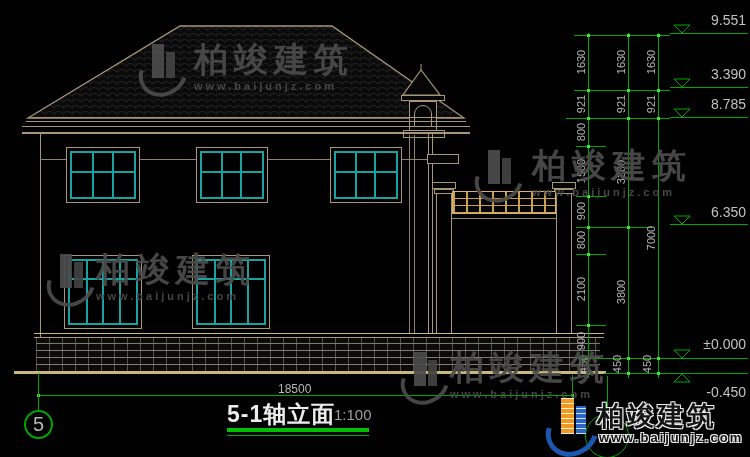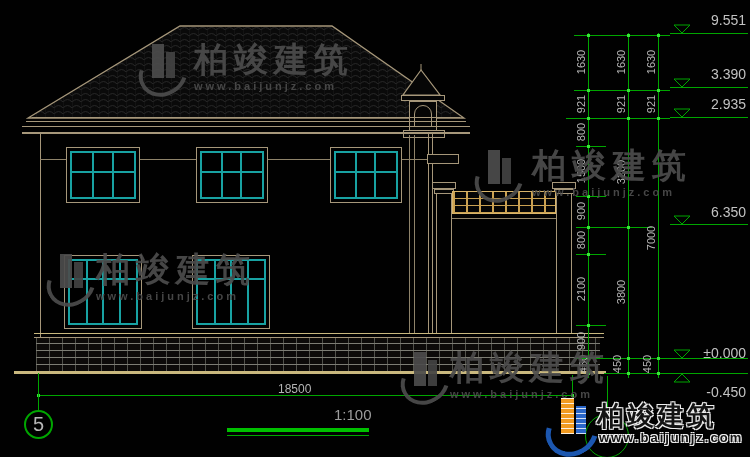--- a/index.html
+++ b/index.html
@@ -203,47 +203,48 @@
   <div class="elev" style="left:684px;top:12px;">9.551</div>
   <div class="gl" style="left:670px;top:87px;width:78px;height:1px;"></div>
   <svg class="tri" style="left:672px;top:78px;" width="20" height="9">
       <polygon points="2,1 18,1 10,9" fill="none" stroke="#00a600"></polygon>
     </svg>
   <div class="elev" style="left:684px;top:66px;">3.390</div>
   <div class="gl" style="left:670px;top:117px;width:78px;height:1px;"></div>
   <svg class="tri" style="left:672px;top:108px;" width="20" height="9">
       <polygon points="2,1 18,1 10,9" fill="none" stroke="#00a600"></polygon>
     </svg>
-  <div class="elev" style="left:684px;top:96px;">2.935</div>
+  <div class="elev" style="left:684px;top:96px;">8.785</div>
   <div class="gl" style="left:670px;top:224px;width:78px;height:1px;"></div>
   <svg class="tri" style="left:672px;top:215px;" width="20" height="9">
       <polygon points="2,1 18,1 10,9" fill="none" stroke="#00a600"></polygon>
     </svg>
   <div class="elev" style="left:684px;top:204px;">6.350</div>
   <div class="gl" style="left:670px;top:358px;width:78px;height:1px;"></div>
   <svg class="tri" style="left:672px;top:349px;" width="20" height="9">
       <polygon points="2,1 18,1 10,9" fill="none" stroke="#00a600"></polygon>
     </svg>
-  <div class="elev" style="left:684px;top:345px;">±0.000</div>
+  <div class="elev" style="left:684px;top:336px;">±0.000</div>
   <svg class="tri" style="left:672px;top:374px;" width="20" height="9">
       <polygon points="2,8 18,8 10,0" fill="none" stroke="#00a600"></polygon>
     </svg>
   <div class="elev" style="left:684px;top:384px;">-0.450</div>
 
   <div class="gl" style="left:38px;top:395px;width:534px;height:1px;"></div>
   <div class="dot" style="left:37px;top:394px;"></div>
   <div class="dot" style="left:571px;top:394px;"></div>
   <div class="hlbl" style="left:278px;top:382px;">18500</div>
 
   <div class="gl" style="left:38px;top:373px;width:1px;height:37px;"></div>
   <div class="bubble" style="left:24px;top:410px;width:29px;height:29px;font-size:20px;">5</div>
 
   <div class="gl" style="left:607px;top:376px;width:1px;height:40px;"></div>
   <div class="bubble" style="left:585px;top:414px;width:44px;height:44px;border-width:1px;"></div>
 
+  <div class="title" style="left:227px;top:399px;">5-1轴立面</div>
   <div class="scale" style="left:334px;top:406px;">1:100</div>
   <div class="abs" style="left:227px;top:428px;width:142px;height:4px;background:#00c000;"></div>
   <div class="abs" style="left:227px;top:435px;width:142px;height:1px;background:#00a600;"></div>
 
   <div class="wm" style="left:138px;top:42px;">
     <div class="wmicon">
         <div class="arc"></div>
         <div class="b1"></div>
         <div class="b2"></div>
       </div>

